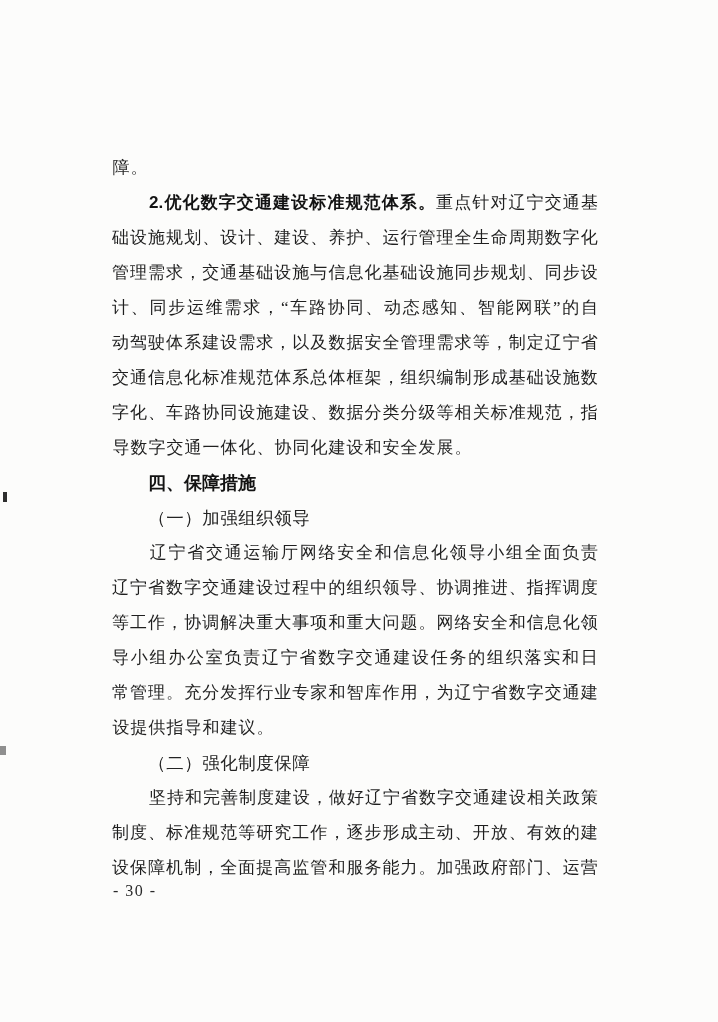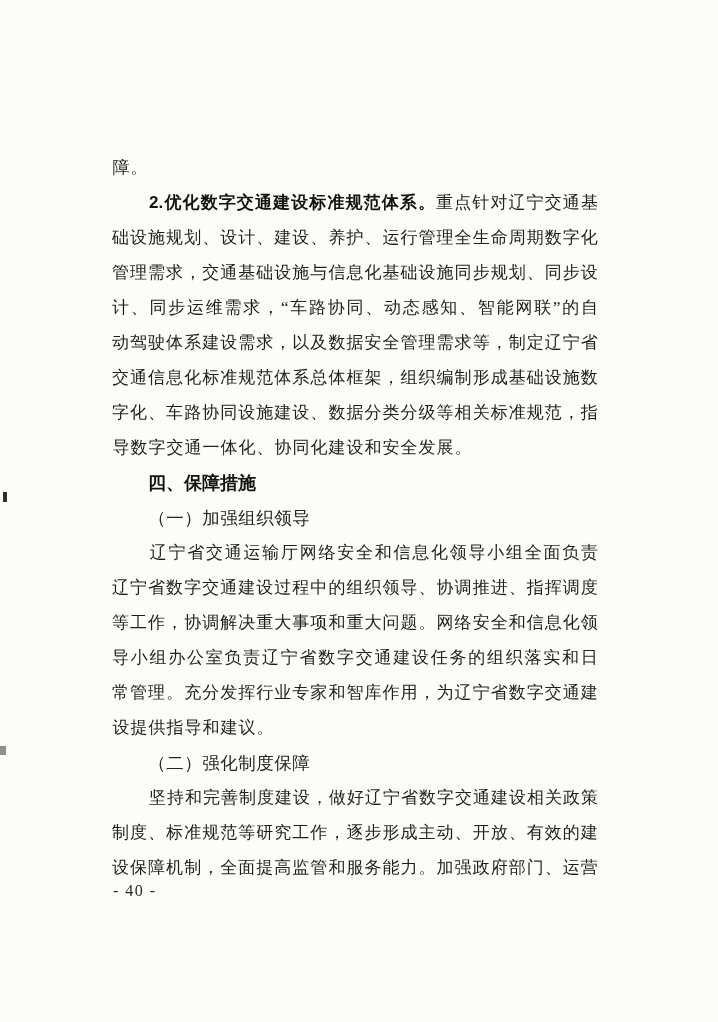--- a/index.html
+++ b/index.html
@@ -588,14 +588,14 @@
         <span class="ch">政</span>
         <span class="ch">府</span>
         <span class="ch">部</span>
         <span class="ch">门</span>
         <span class="ch">、</span>
         <span class="ch">运</span>
         <span class="ch">营</span>
       </div>
     </div>
 
-  <div class="page-number">- 40 -</div>
+  <div class="page-number">- 30 -</div>
 </div>
 
 </body></html>

